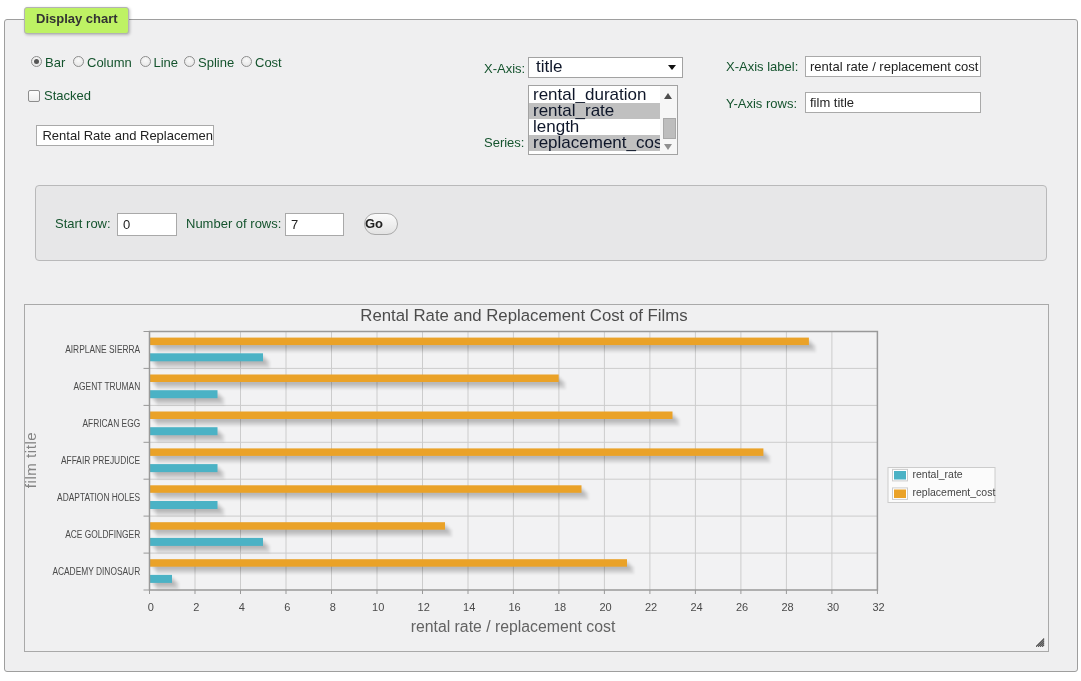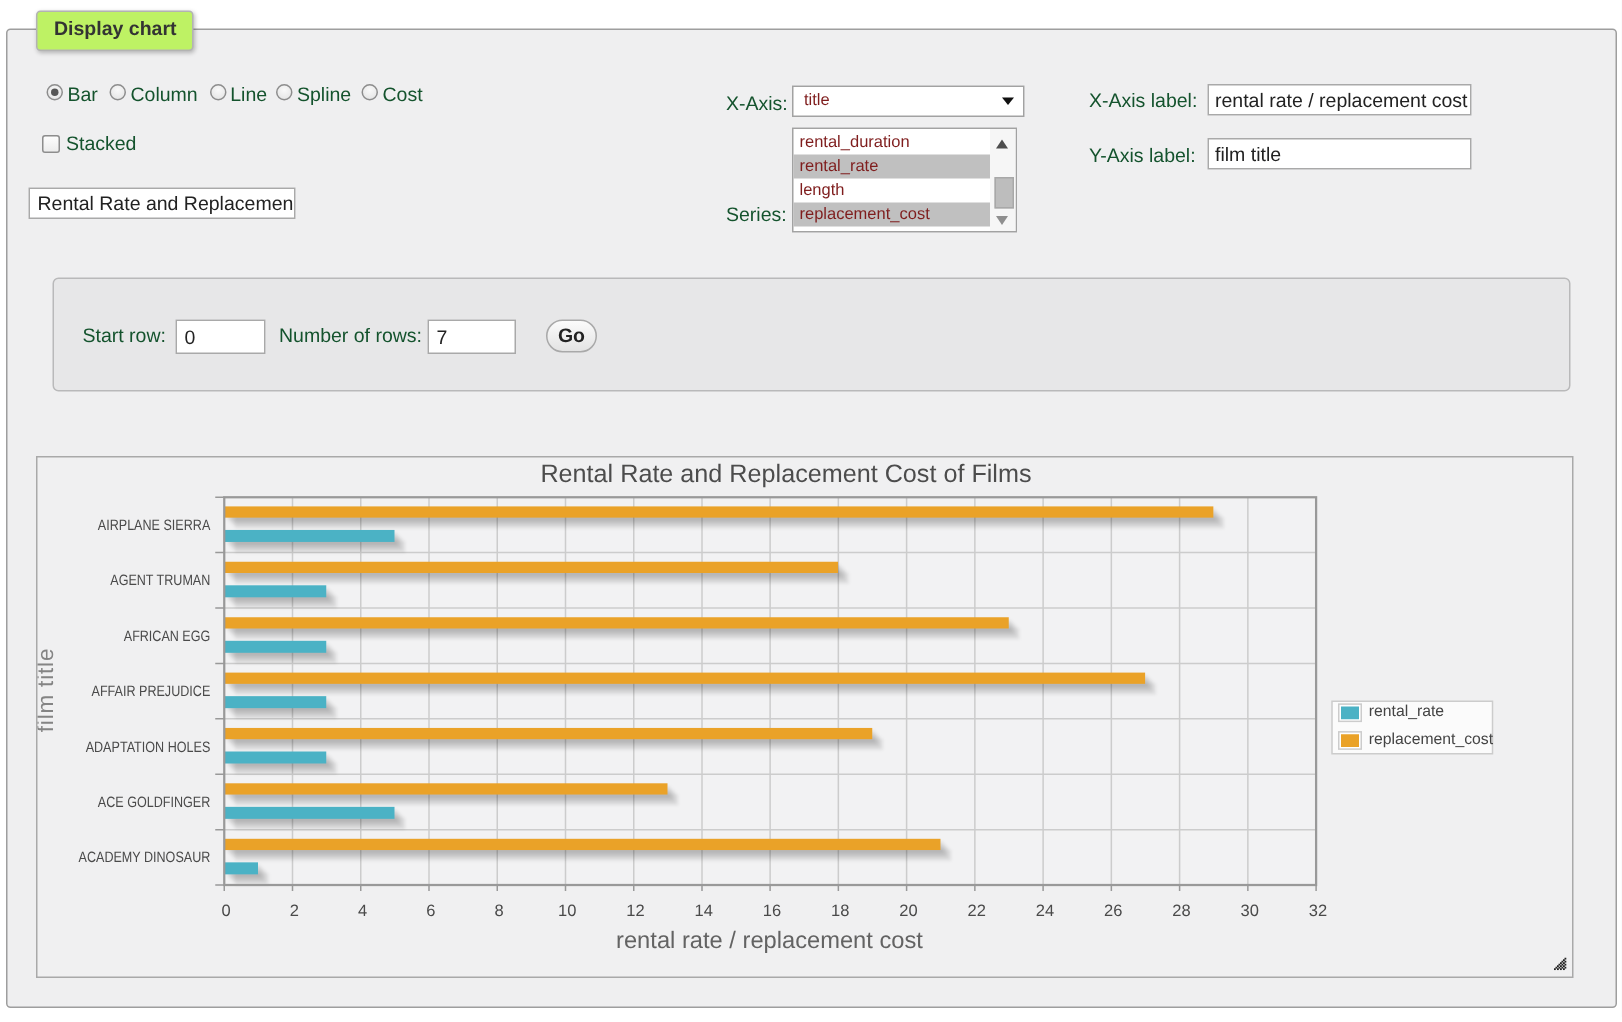--- a/index.html
+++ b/index.html
@@ -17,65 +17,65 @@
 .radio.on::after { content:""; position:absolute; left:2px; top:2px; width:5px; height:5px;
       border-radius:50%; background:#555555; }
 .cb { position:absolute; width:10px; height:10px; border:1px solid #8d8d8d; border-radius:2px;
       background:linear-gradient(#fdfdfd, #ececec); }
 .tin { position:absolute; background:#ffffff; border:1px solid #a9a9a9;
       font-size:13px; color:#222; line-height:19px; padding:0 0 0 5px; overflow:hidden; white-space:nowrap; }
 .panel { position:absolute; left:35px; top:185px; width:1010px; height:74px;
       background:#e7e7e8; border:1px solid #b9b9ba; border-radius:4px; }
 .gobtn { position:absolute; left:364px; top:213px; width:32px; height:20px;
       background:linear-gradient(#fbfbfb, #e3e3e3); border:1px solid #a9a9a9; border-radius:11px;
-      font-size:13px; font-weight:bold; color:#222; text-align:center; line-height:20px; }
+      font-size:13px; font-weight:bold; color:#222; text-align:left; line-height:20px; }
 .chartbox { position:absolute; left:24px; top:304px; width:1023px; height:346px;
       background:#f0f0f1; border:1px solid #a9a9a9; }
 .sel { position:absolute; background:#ffffff; border:1px solid #a2a2a2; }
-.opt { position:absolute; font-size:11px; color:#7f1d1d; padding-left:4px; line-height:16px; }
+.opt { position:absolute; font-size:17px; color:#0f172a; padding-left:4px; line-height:16px; }
 .opt.hl { background:#c0c0c0; }
 </style>
 </head>
 <body>
 <div id="page">
 <div class="fs"></div>
 <div class="fslegend">Display chart</div>
 <div class="radio on" style="left:31px; top:56px;"></div>
 <div class="lab" style="left:45px; top:55px;">Bar</div>
 <div class="radio" style="left:73px; top:56px;"></div>
 <div class="lab" style="left:87px; top:55px;">Column</div>
 <div class="radio" style="left:139.5px; top:56px;"></div>
 <div class="lab" style="left:153.5px; top:55px;">Line</div>
 <div class="radio" style="left:184px; top:56px;"></div>
 <div class="lab" style="left:198px; top:55px;">Spline</div>
 <div class="radio" style="left:241px; top:56px;"></div>
 <div class="lab" style="left:255px; top:55px;">Cost</div>
 <div class="cb" style="left:28px; top:90px;"></div>
 <div class="lab" style="left:44px; top:88px;">Stacked</div>
-<div class="tin" style="left:19px; top:125px; width:171px; height:19px;">Rental Rate and Replacemen</div>
+<div class="tin" style="left:36px; top:125px; width:171px; height:19px;text-align:right;">Rental Rate and Replacemen</div>
 <div class="lab" style="left:484px; top:61px;">X-Axis:</div>
 <div class="sel" style="left:528px; top:57px; width:153px; height:19px;">
       <div class="opt" style="left:3px; top:1px;">title</div>
       <div style="position:absolute; right:6px; top:7px; width:0; height:0; border-left:4px solid transparent; border-right:4px solid transparent; border-top:5px solid #111;"></div>
     </div>
 <div class="sel" style="left:528px; top:85px; width:148px; height:68px;">
 <div class="opt" style="left:0; top:1px; width:127px;">rental_duration</div>
 <div class="opt hl" style="left:0; top:17px; width:127px;">rental_rate</div>
 <div class="opt" style="left:0; top:33px; width:127px;">length</div>
 <div class="opt hl" style="left:0; top:49px; width:127px;">replacement_cost</div>
 <div style="position:absolute; right:0; top:0; width:17px; height:68px; background:#f6f6f6;">
         <div style="position:absolute; left:4px; top:7px; width:0; height:0; border-left:4.5px solid transparent;border-right:4.5px solid transparent; border-bottom:6px solid #4d4d4d;"></div>
         <div style="position:absolute; left:3px; top:32px; width:11px; height:19px; background:#bdbdbd; border:1px solid #a8a8a8;"></div>
         <div style="position:absolute; left:4px; top:58px; width:0; height:0; border-left:4.5px solid transparent;border-right:4.5px solid transparent; border-top:6px solid #8f8f8f;"></div>
       </div>
 </div>
 <div class="lab" style="left:484px; top:135px;">Series:</div>
 <div class="lab" style="left:726px; top:59px;">X-Axis label:</div>
 <div class="tin" style="left:805px; top:56px; width:170px; height:19px; padding-left:4px;">rental rate / replacement cost</div>
-<div class="lab" style="left:726px; top:96px;">Y-Axis label:</div>
+<div class="lab" style="left:726px; top:96px;">Y-Axis rows:</div>
 <div class="tin" style="left:805px; top:92px; width:170px; height:19px; padding-left:4px;">film title</div>
 <div class="panel"></div>
 <div class="lab" style="left:55px; top:216px;">Start row:</div>
 <div class="tin" style="left:117px; top:213px; width:53px; height:21px; line-height:21px;">0</div>
 <div class="lab" style="left:186px; top:216px;">Number of rows:</div>
 <div class="tin" style="left:285px; top:213px; width:52px; height:21px; line-height:21px;">7</div>
 <div class="gobtn">Go</div>
 <div class="chartbox"></div>
 <svg style="position:absolute; left:25px; top:305px;" width="1023" height="346" viewBox="0 0 1023 346" xmlns="http://www.w3.org/2000/svg">
       <rect x="124.5" y="26.5" width="727.9" height="258.5" fill="#f2f2f3"></rect>

